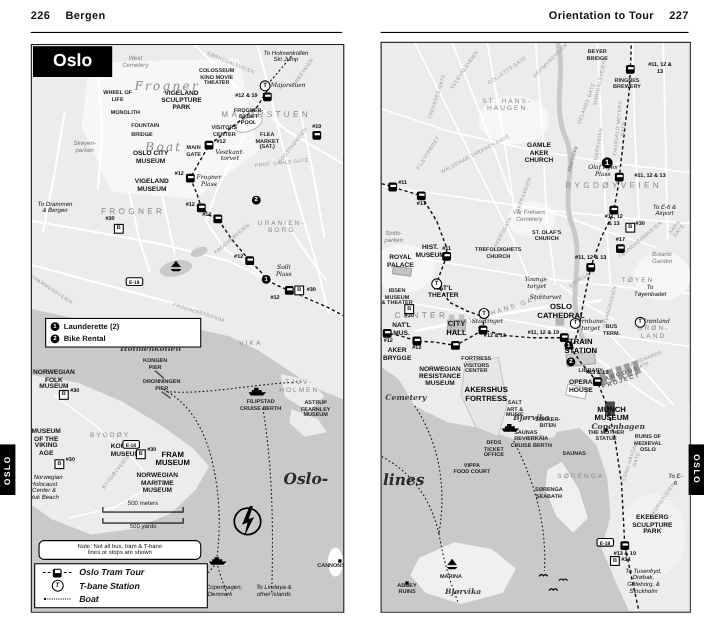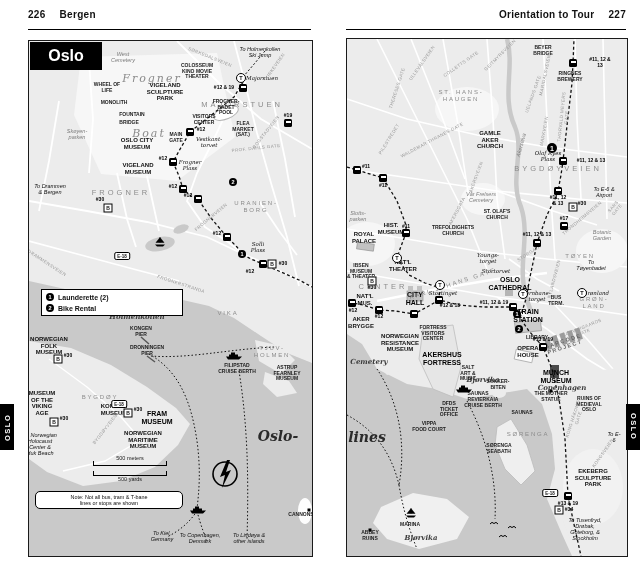--- a/index.html
+++ b/index.html
@@ -297,20 +297,42 @@
     <div class="scale scale-m">
       <span>500 meters</span>
       <div class="bar"></div>
     </div>
     <div class="scale scale-y">
       <div class="bar"></div>
       <span>500 yards</span>
     </div>
     <div class="note-box">Note: Not all bus, tram &amp; T-bane
 lines or stops are shown</div>
+    <div class="legend-box">
+      <div class="lg-row">
+        <span class="lg-icon">
+            <i class="dashseg"></i>
+            <i class="tram-mini"></i>
+            <i class="dashseg"></i>
+          </span>
+        <span class="lg-lab">Oslo Tram Tour</span>
+      </div>
+      <div class="lg-row">
+        <span class="lg-icon">
+            <i class="tbane-mini"></i>
+          </span>
+        <span class="lg-lab">T-bane Station</span>
+      </div>
+      <div class="lg-row">
+        <span class="lg-icon">
+            <i class="dotseg"></i>
+          </span>
+        <span class="lg-lab">Boat</span>
+      </div>
+    </div>
   </div>
 
   <div class="map" id="right-map">
     <svg class="base" width="280" height="517" viewBox="0 0 280 517">
       <rect width="280" height="517" fill="#ececec"></rect>
       <ellipse cx="120" cy="70" rx="32" ry="22" fill="#f6f6f6"></ellipse>
       <ellipse cx="20" cy="205" rx="28" ry="22" fill="#f6f6f6"></ellipse>
       <ellipse cx="136" cy="160" rx="22" ry="16" fill="#f6f6f6"></ellipse>
       <g stroke="#fff" stroke-width="1.6" fill="none">
         <path d="M30,0 L60,60 L90,120 L120,180 L140,230"></path>

